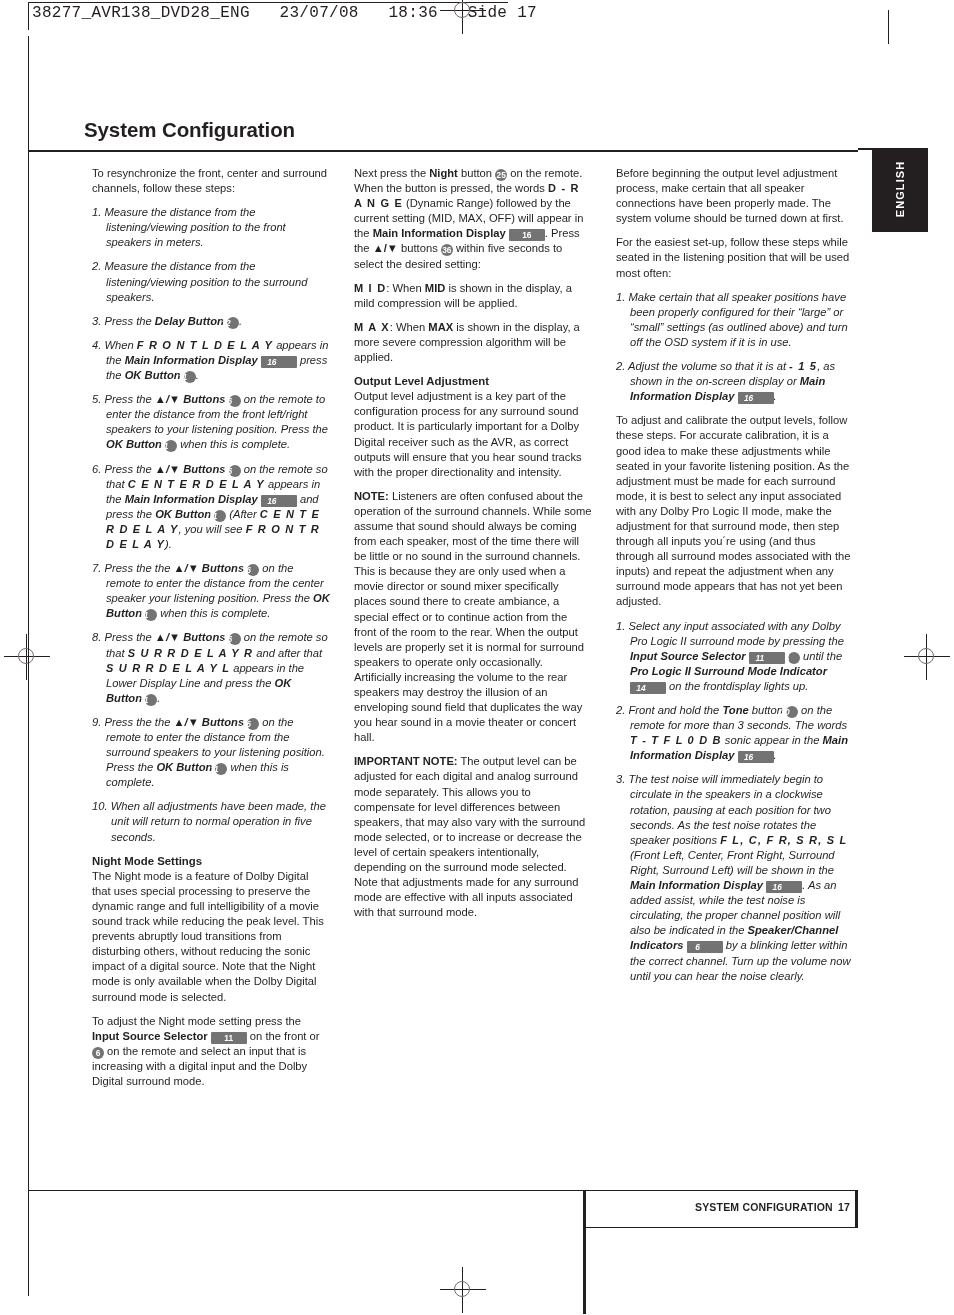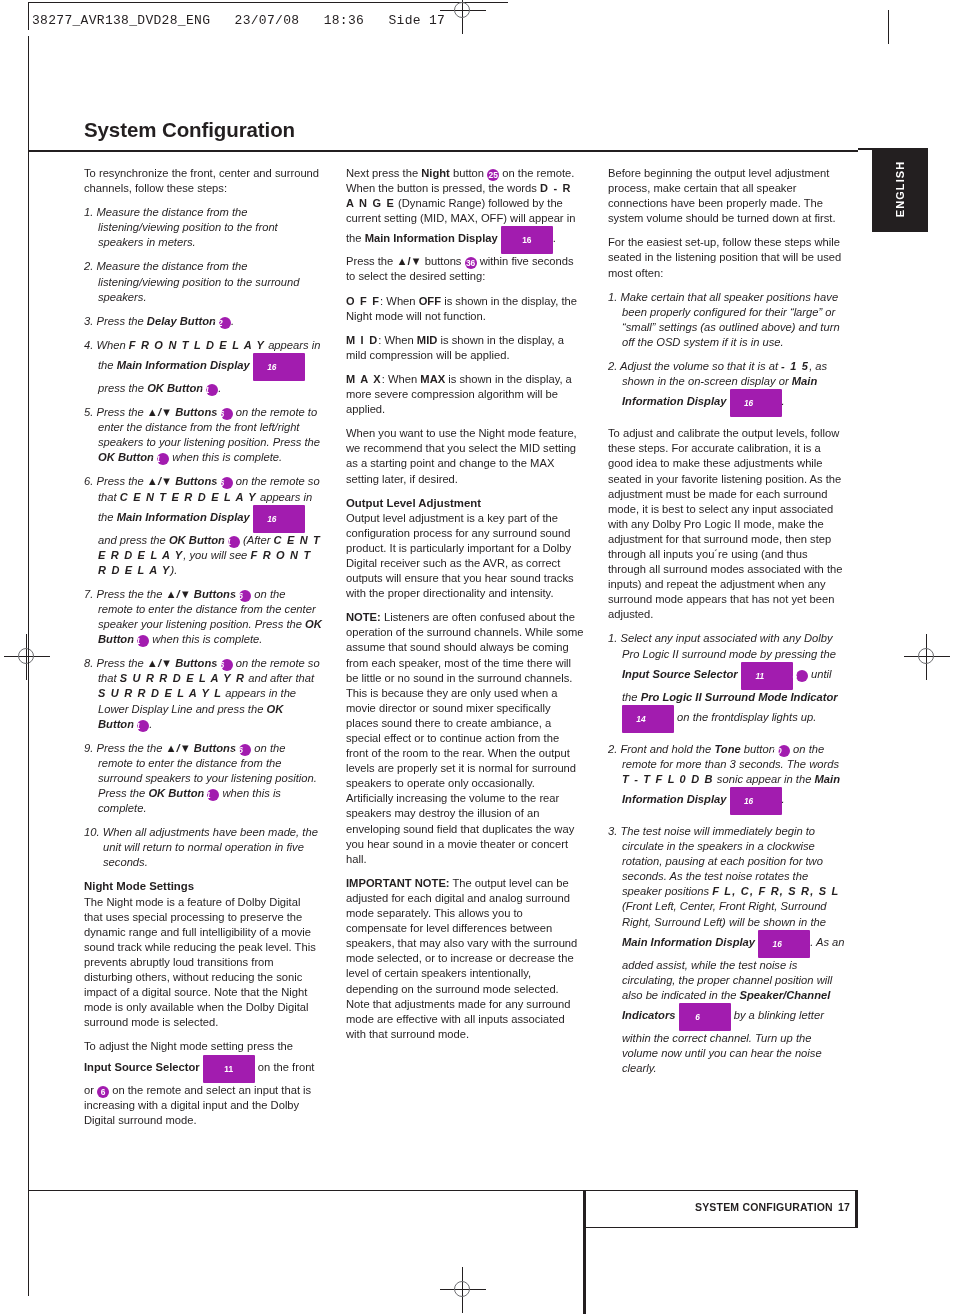--- a/index.html
+++ b/index.html
@@ -13,23 +13,23 @@
     position: relative;
     font-family: "Liberation Sans", sans-serif;
     color: #231f20;
     overflow: hidden;
   }
 
   
   .slug {
     position: absolute;
     left: 32px;
-    top: 13px;
+    top: 4px;
     font-family: "Liberation Mono", monospace;
-    font-size: 13px;
+    font-size: 16px;
     letter-spacing: 0.3px;
     color: #231f20;
     white-space: pre;
     text-align: right;
   }
   .slug-rule {
     position: absolute;
     left: 28px;
     top: 2px;
     width: 480px;
@@ -137,21 +137,21 @@
     left: 28px;
     top: 150px;
     width: 830px;
     height: 2px;
     background: #231f20;
   }
 
   
   .cols {
     position: absolute;
-    left: 84px;
+    left: 92px;
     top: 166px;
     width: 762px;
     display: flex;
     gap: 24px;
   }
   .col {
     width: 238px;
     font-size: 11.2px;
     line-height: 15.1px;
     color: #231f20;
@@ -186,34 +186,34 @@
   .lcd {
     font-family: "Liberation Sans", sans-serif;
     font-weight: 600;
     letter-spacing: 1.2px;
     font-size: 11px;
   }
 
   
   .bc, .bs {
     display: inline-block;
-    background: #a21caf;
+    background: #737373;
     color: #ffffff;
     font-weight: bold;
     text-align: center;
     font-size: 8.4px;
     line-height: 12px;
     height: 12px;
     min-width: 12px;
     vertical-align: -1px;
     padding: 0 1px;
     box-sizing: content-box;
   }
   .bc { border-radius: 50%; width: 12px; padding: 0; }
-  .bs { border-radius: 1px; width: 36px; padding: 8px; }
+  .bs { border-radius: 1px; width: 36px; padding: 0; }
 
   
   .footer-rule-top {
     position: absolute;
     left: 28px;
     top: 1190px;
     width: 830px;
     height: 1px;
     background: #231f20;
   }
@@ -350,33 +350,29 @@
       <span>To adjust the Night mode setting press the </span><b>Input Source Selector</b>&nbsp;<span class="bs">11</span><span> on the front or </span><span class="bc">6</span><span> on the remote and select an input that is increasing with a digital input and the Dolby Digital surround mode.</span>
     </p>
   </div>
 
   <div class="col">
 
     <p>
       <span>Next press the </span><b>Night</b><span> button </span><span class="bc">25</span><span> on the remote. When the button is pressed, the words </span><span class="lcd">D - R A N G E</span><span> (Dynamic Range) followed by the current setting (MID, MAX, OFF) will appear in the </span><b>Main Information Display</b>&nbsp;<span class="bs">16</span><span>. Press the </span><b>▲/▼</b><span> buttons </span><span class="bc">36</span><span> within five seconds to select the desired setting:</span>
     </p>
 
-    <p>
-      <span class="lcd">O F F</span><span>:  When </span><b>OFF</b><span> is shown in the display, the Night mode will not function.</span>
-    </p>
 
     <p>
       <span class="lcd">M I D</span><span>:  When </span><b>MID</b><span> is shown in the display, a mild compression will be applied.</span>
     </p>
 
     <p>
       <span class="lcd">M A X</span><span>:  When </span><b>MAX</b><span> is shown in the display, a more severe compression algorithm will be applied.</span>
     </p>
 
-    <p>When you want to use the Night mode feature, we recommend that you select the MID setting as a starting point and change to the MAX setting later, if desired.</p>
 
     <h3>Output Level Adjustment</h3>
     <p>Output level adjustment is a key part of the configuration process for any surround sound product. It is particularly important for a Dolby Digital receiver such as the AVR, as correct outputs will ensure that you hear sound tracks with the proper directionality and intensity.</p>
 
     <p>
       <b>NOTE:</b><span> Listeners are often confused about the operation of the surround channels. While some assume that sound should always be coming from each speaker, most of the time there will be little or no sound in the surround channels. This is because they are only used when a movie director or sound mixer specifically places sound there to create ambiance, a special effect or to continue action from the front of the room to the rear. When the output levels are properly set it is normal for surround speakers to operate only occasionally. Artificially increasing the volume to the rear speakers may destroy the illusion of an enveloping sound field that duplicates the way you hear sound in a movie theater or concert hall.</span>
     </p>
 
     <p>
       <b>IMPORTANT NOTE:</b><span> The output level can be adjusted for each digital and analog surround mode separately. This allows you to compensate for level differences between speakers, that may also vary with the surround mode selected, or to increase or decrease the level of certain speakers intentionally, depending on the surround mode selected. Note that adjustments made for any surround mode are effective with all inputs associated with that surround mode.</span>

